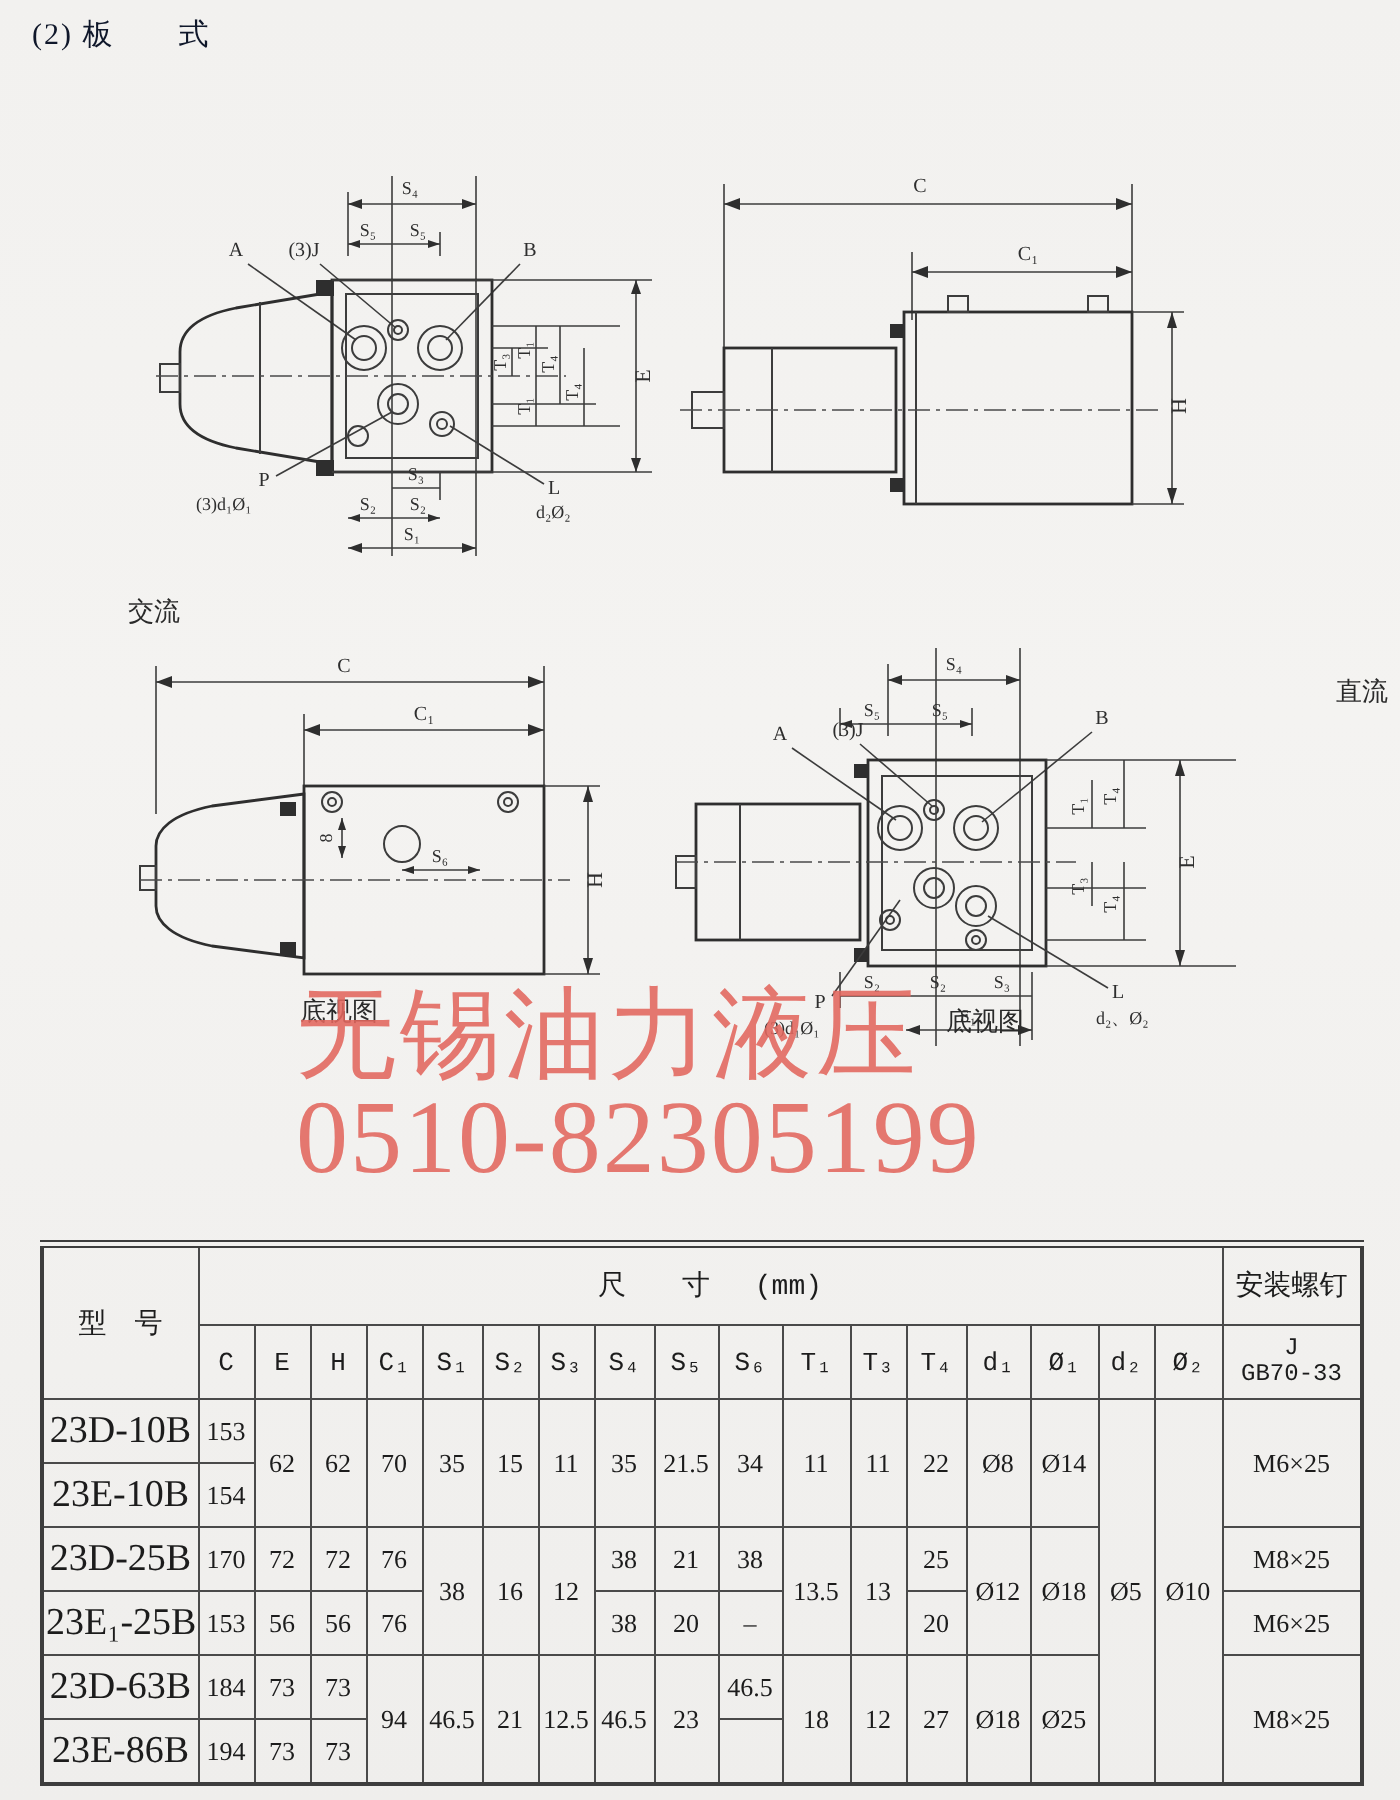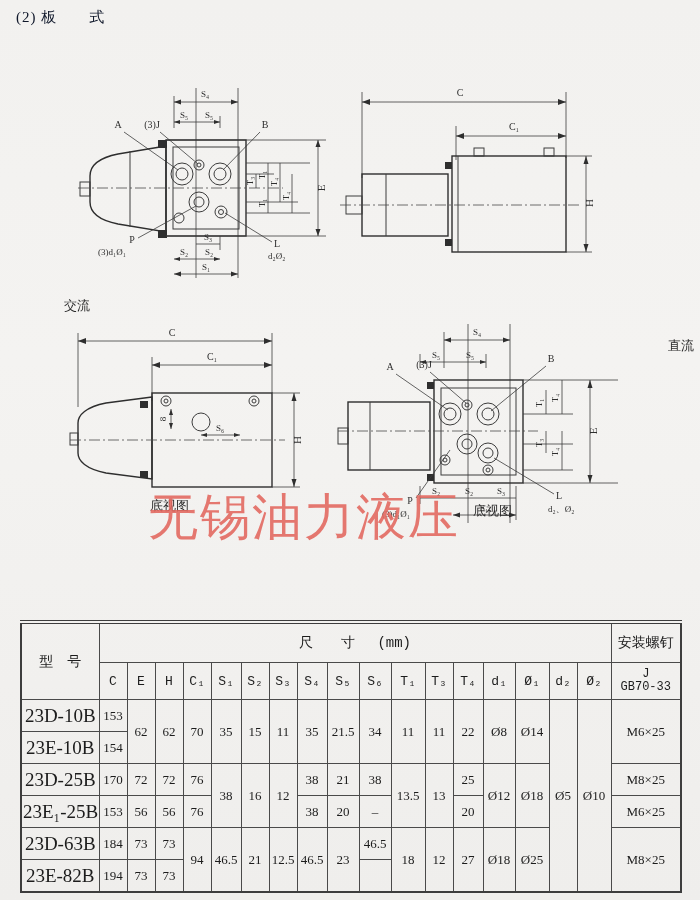--- a/index.html
+++ b/index.html
@@ -329,20 +329,21 @@
   <text class="lbs" x="210" y="194">d₂、Ø₂</text>
 </svg>
 
 <div class="abs caption" id="cap-ac">交流</div>
 <div class="abs caption" id="cap-dc">直流</div>
 <div class="abs caption" id="cap-bv1">底视图</div>
 <div class="abs caption" id="cap-bv2">底视图</div>
 
 <div class="abs" id="watermark">
   <div class="w1">无锡油力液压</div>
+  <div class="w2">0510-82305199</div>
 </div>
 
 <table id="dim-table">
   <colgroup>
     <col style="width:78px">
       <col style="width:28px">
       <col style="width:28px">
       <col style="width:28px">
     <col style="width:28px">
       <col style="width:30px">
@@ -463,20 +464,20 @@
       <td rowspan="2">23</td>
       <td>46.5</td>
       <td rowspan="2">18</td>
       <td rowspan="2">12</td>
       <td rowspan="2">27</td>
       <td rowspan="2">Ø18</td>
       <td rowspan="2">Ø25</td>
       <td rowspan="2">M8×25</td>
     </tr>
     <tr>
-      <td class="model-cell">23E-82B</td>
+      <td class="model-cell">23E-86B</td>
       <td>194</td>
       <td>73</td>
       <td>73</td>
       <td></td>
     </tr>
   </tbody>
 </table>
 
 </body></html>

